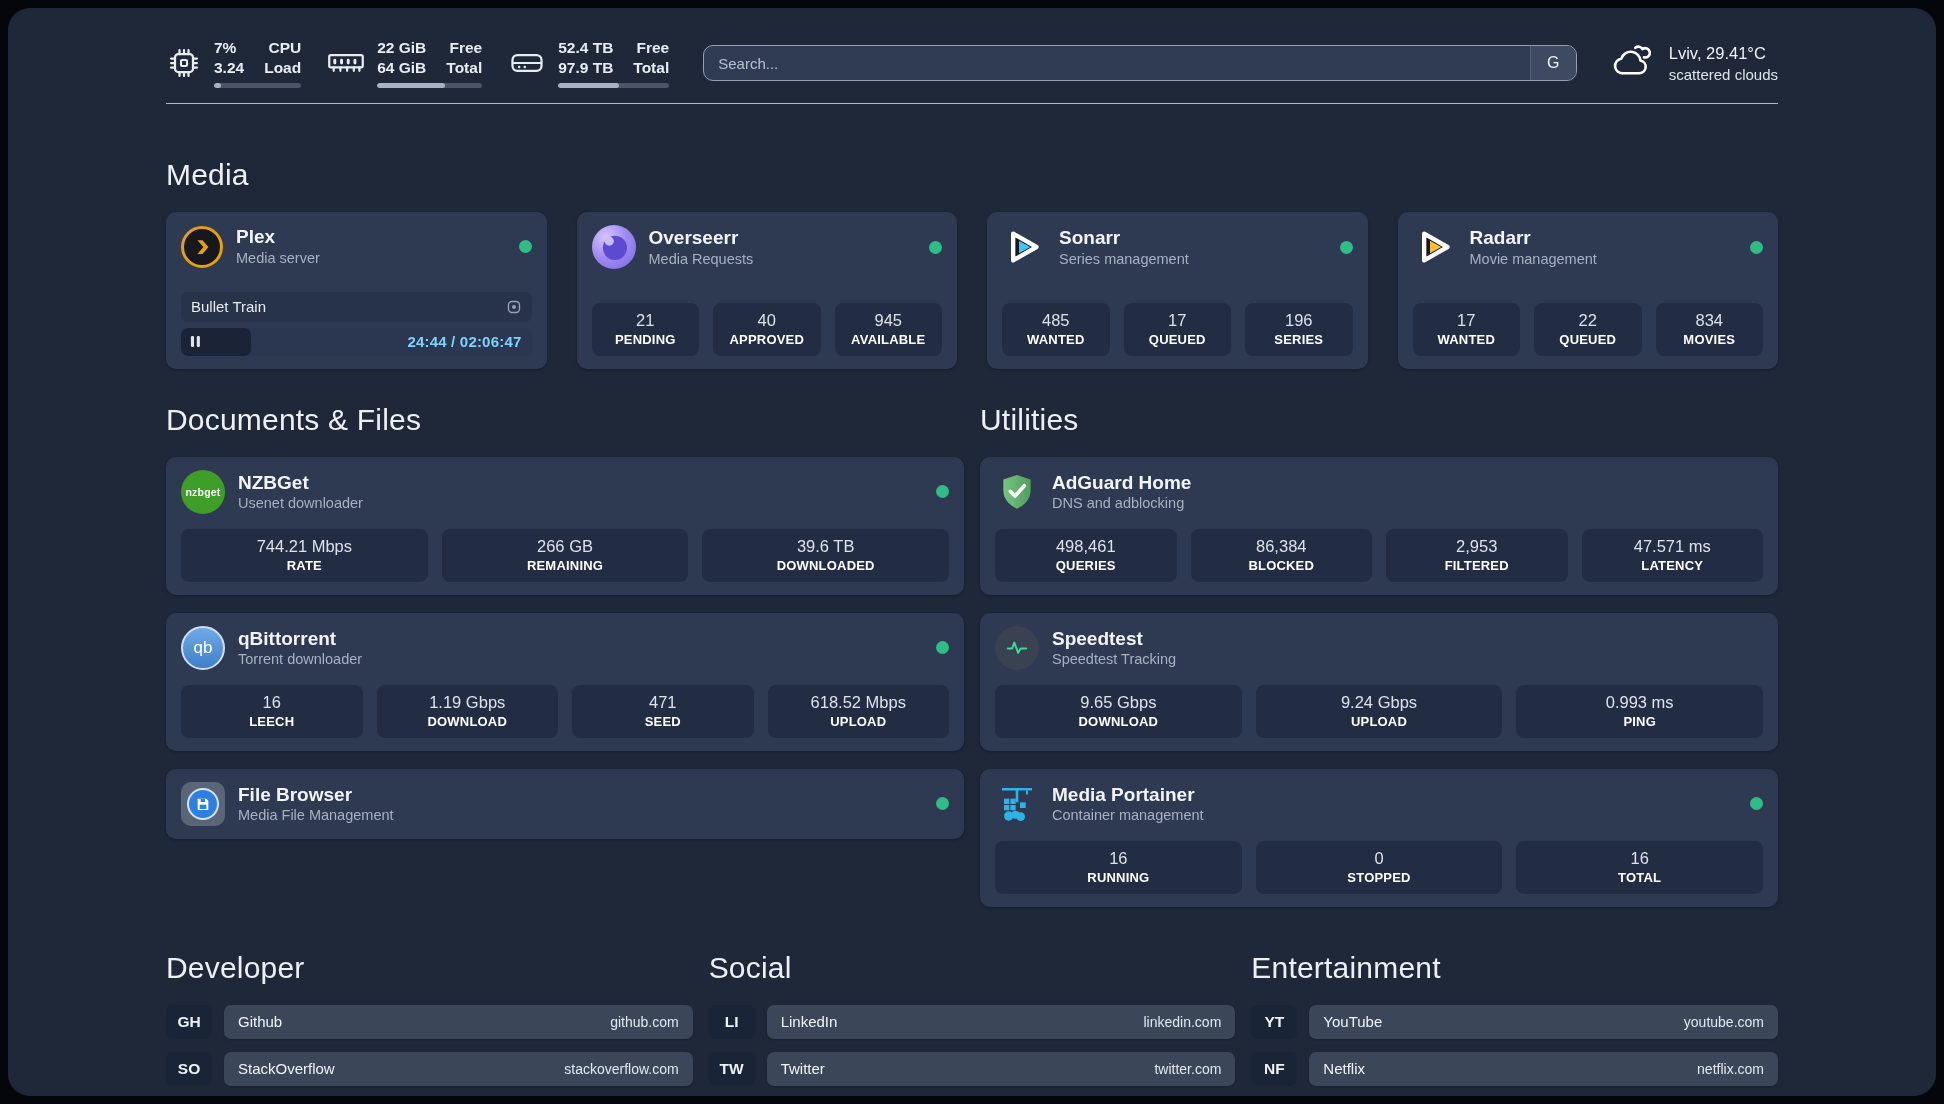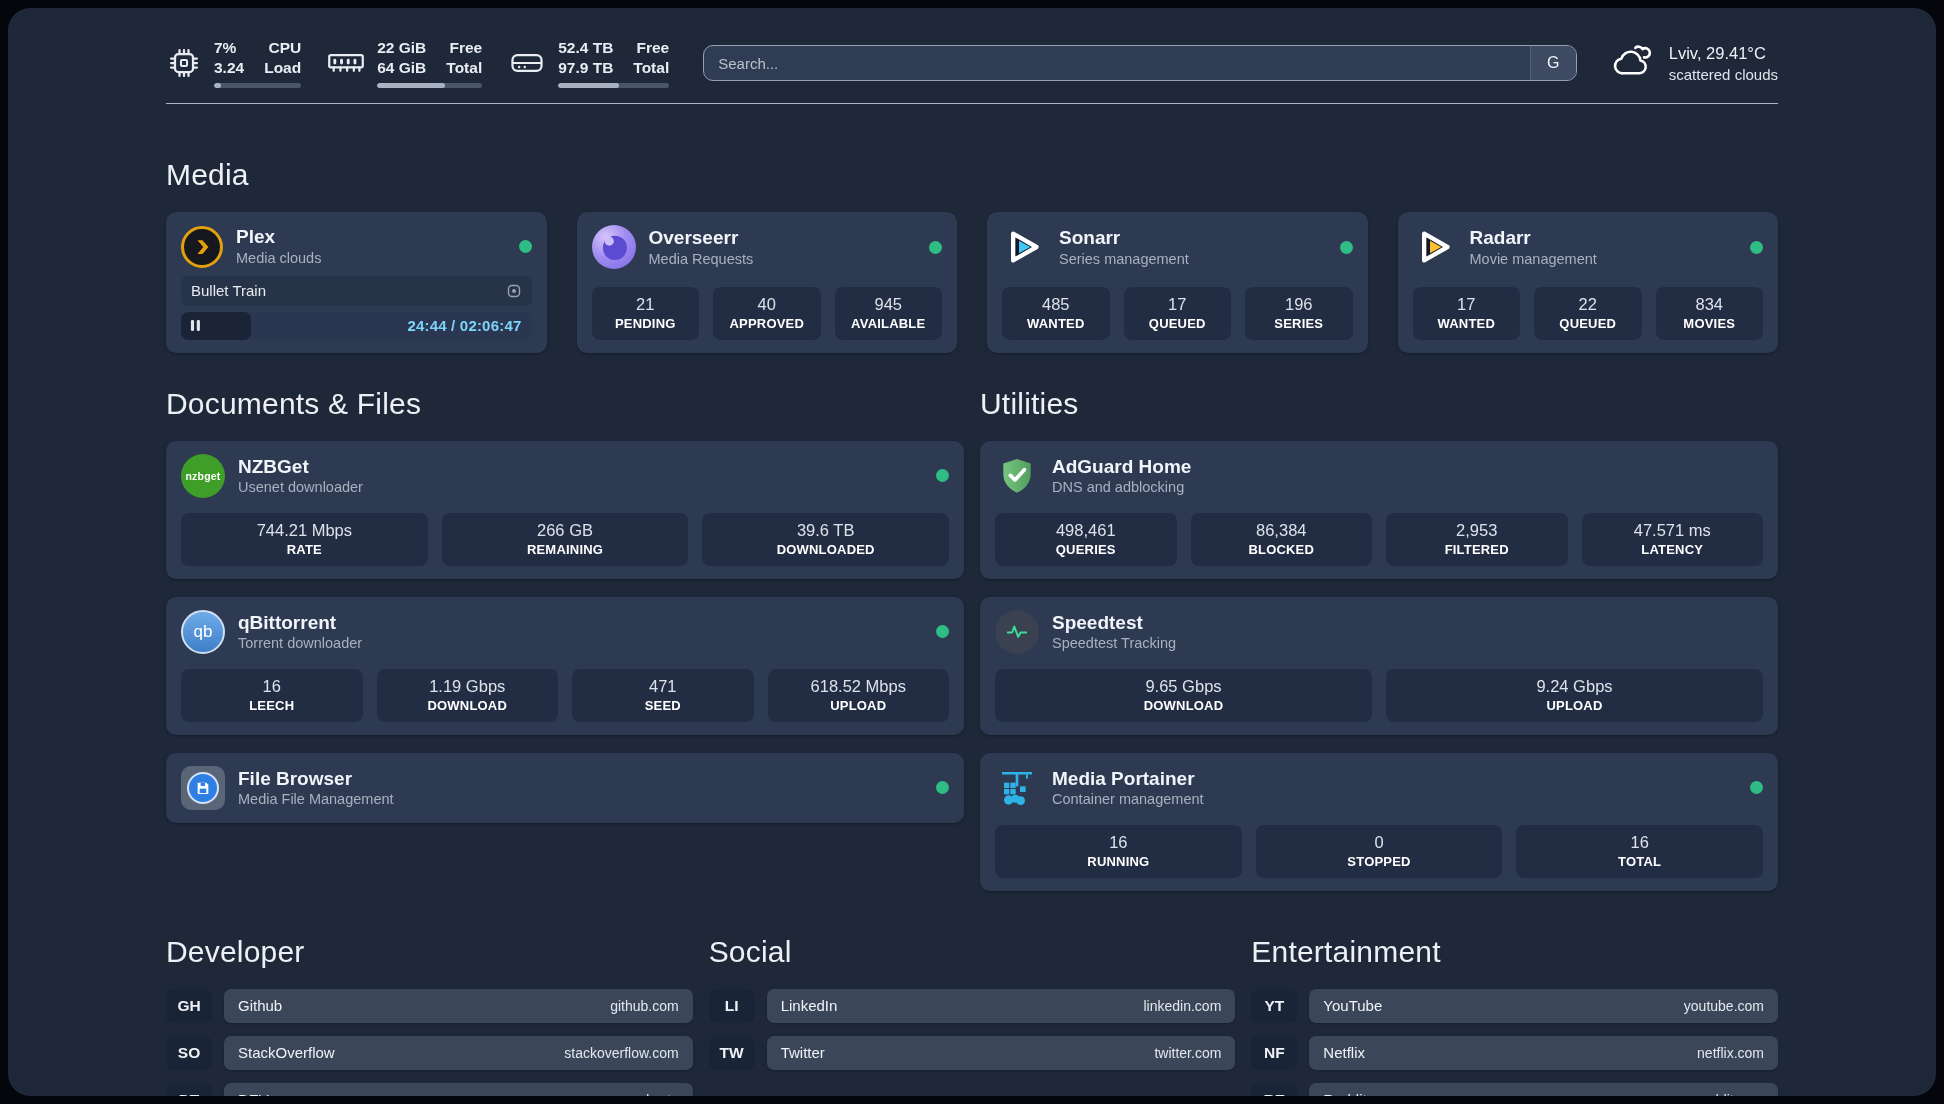--- a/index.html
+++ b/index.html
@@ -44,21 +44,21 @@
   .aname{font-size:19px;font-weight:600;color:#f1f4f8;line-height:1.25;}
   .asub{font-size:14.5px;color:var(--muted);line-height:1.3;}
   .dot{margin-left:auto;width:13px;height:13px;border-radius:50%;background:var(--green);flex:0 0 auto;}
   .tiles{display:flex;gap:14px;margin-top:15px;}
   .grid4 .tiles{margin-top:auto;padding-top:15px;}
   .tile{flex:1;background:var(--tile);border-radius:8px;text-align:center;padding:8px 8px 9px;}
   .tval{font-size:16.5px;color:#dde2ea;}
   .tlab{font-size:13px;font-weight:700;color:#ffffff;margin-top:2px;letter-spacing:.2px;}
 
   
-  .np{margin-top:8px;}
+  .np{margin-top:24px;}
   .np-title{height:30px;background:#273349;border-radius:7px;display:flex;align-items:center;padding:0 10px;font-size:15px;color:#e8ecf2;}
   .npicon{margin-left:auto;display:flex;}
   .np-prog{margin-top:6px;height:28px;background:#2b3650;border-radius:7px;position:relative;display:flex;align-items:center;overflow:hidden;}
   .np-fill{height:100%;background:#1b2436;border-radius:7px;display:flex;align-items:center;padding-left:9px;}
   .np-time{position:absolute;right:10px;font-size:15px;font-weight:700;color:#7dd3fc;letter-spacing:.2px;}
 
   
   .appicon{width:44px;height:44px;flex:0 0 auto;display:flex;align-items:center;justify-content:center;}
   .icon-circle{width:44px;height:44px;border-radius:50%;display:flex;align-items:center;justify-content:center;}
   .plex-c{background:#17181d;border:3px solid #e5a00d;width:42px;height:42px;}
@@ -178,21 +178,21 @@
 
       <div class="card">
         <div class="chead">
           <span class="icon-circle plex-c">
             <svg width="22" height="22" viewBox="0 0 24 24">
                 <polygon points="7,4.5 12.5,4.5 19,12 12.5,19.5 7,19.5 13.5,12" fill="#e5a00d"></polygon>
               </svg>
           </span>
           <div class="titles">
             <div class="aname">Plex</div>
-            <div class="asub">Media clouds</div>
+            <div class="asub">Media server</div>
           </div>
           <span class="dot"></span>
         </div>
         <div class="np">
           <div class="np-title">
             <span>Bullet Train</span>
             <span class="npicon">
               <svg width="16" height="16" viewBox="0 0 16 16" fill="none" stroke="#98a2b3" stroke-width="1.4">
                 <rect x="2.5" y="2.5" width="11" height="11" rx="3.5"></rect>
                   <circle cx="8" cy="8" r="2" fill="#98a2b3" stroke="none"></circle>
@@ -445,20 +445,24 @@
             </div>
           </div>
           <div class="tiles">
             <div class="tile">
               <div class="tval">9.65 Gbps</div>
               <div class="tlab">DOWNLOAD</div>
             </div>
             <div class="tile">
               <div class="tval">9.24 Gbps</div>
               <div class="tlab">UPLOAD</div>
+            </div>
+            <div class="tile">
+              <div class="tval">0.993 ms</div>
+              <div class="tlab">PING</div>
             </div>
           </div>
         </div>
 
         <div class="card">
           <div class="chead">
             <span class="appicon">
               <svg width="40" height="40" viewBox="0 0 24 24" fill="#2fb2e6">
                 <rect x="3" y="2.4" width="18" height="1.5"></rect>
                 <rect x="11.2" y="2.4" width="1.6" height="8.6"></rect>

